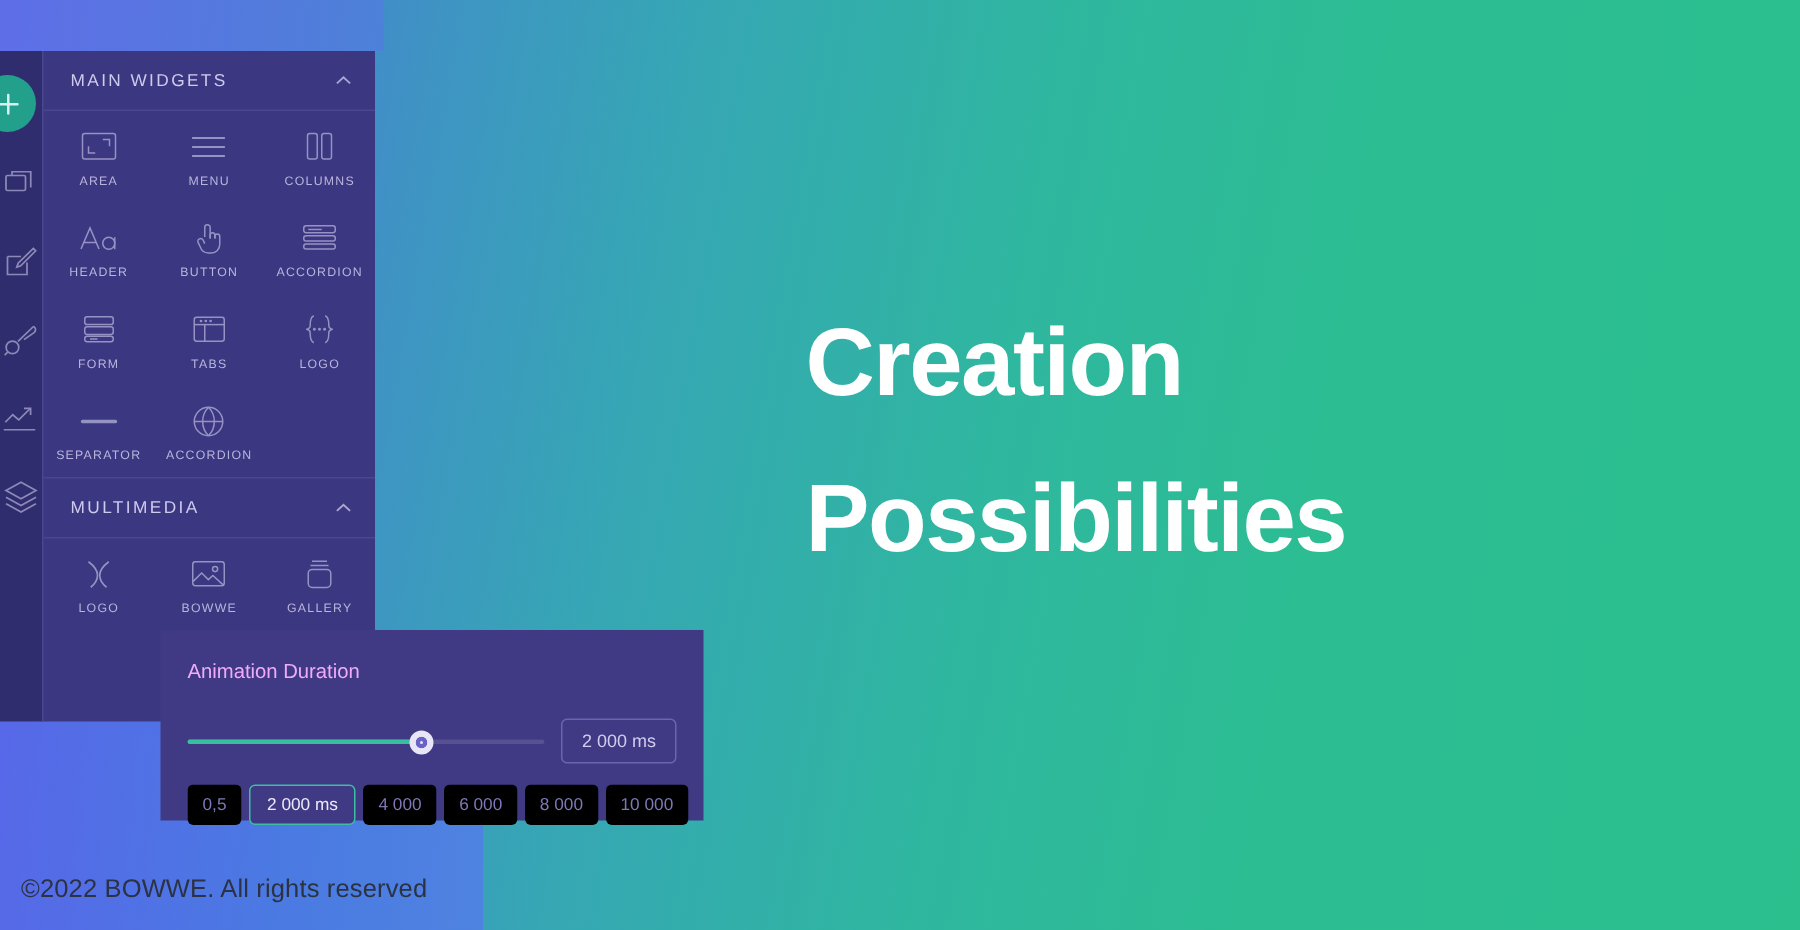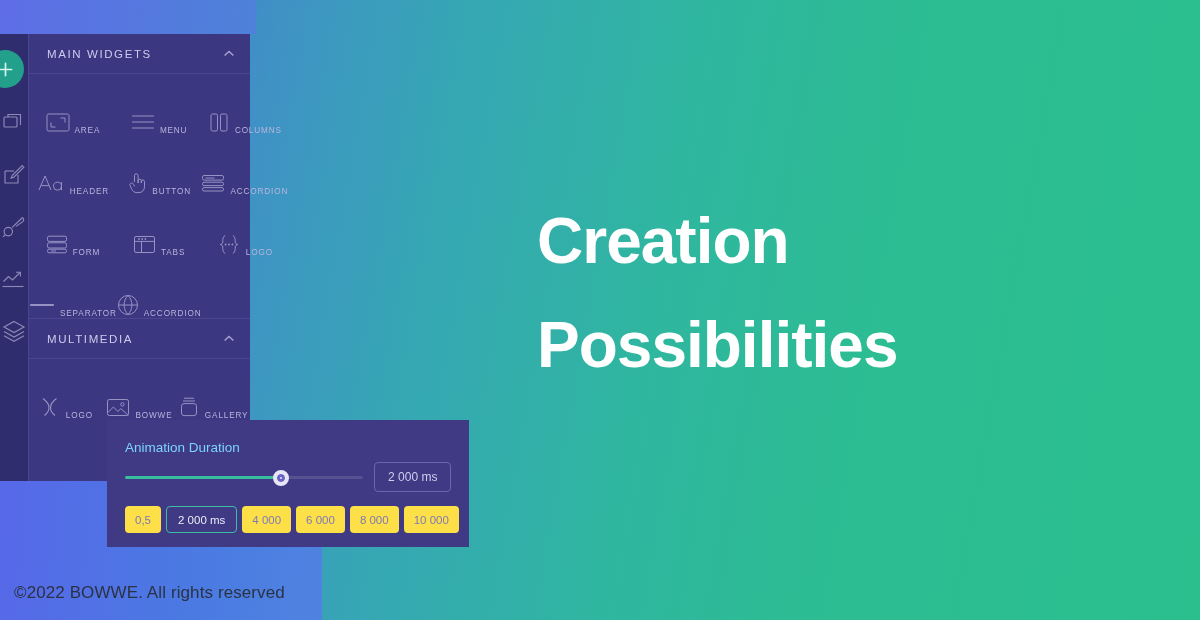--- a/index.html
+++ b/index.html
@@ -84,22 +84,22 @@
   }
   .chev { width: 14px; height: 14px; opacity: .75; }
   .chev svg { display:block; }
 
   .wgrid {
     display: grid;
     grid-template-columns: repeat(3, 1fr);
   }
   .wcell {
     height: 61px;
-    display: flex; flex-direction: row;
-    align-items: flex-end; justify-content: center;
+    display: flex; flex-direction: column;
+    align-items: center; justify-content: center;
     gap: 5px;
   }
   .wicon { height: 26px; display:flex; align-items:center; justify-content:center; opacity: .62; }
   .wicon svg { display: block; }
   .wlabel {
     font-size: 8.2px;
     letter-spacing: .85px;
     color: #b9b5dd;
     white-space: nowrap;
   }
@@ -108,22 +108,22 @@
   
   .anim {
     position: absolute;
     left: 107px; top: 420px;
     width: 362px; height: 127px;
     background: #3f3a83;
     padding: 20px 18px 0 18px;
   }
   .anim-title {
     font-size: 13.5px;
-    color: #7dd3fc;
-    margin-bottom: 7px;
+    color: #f0abfc;
+    margin-bottom: 24px;
   }
   .slider-row { display: flex; align-items: center; gap: 16px; }
   .slider {
     position: relative;
     width: 238px; height: 20px;
   }
   .track {
     position: absolute; top: 9px; left: 0;
     width: 238px; height: 2.5px;
     background: #565190;
@@ -152,21 +152,21 @@
     color: #d2cdee;
   }
   .presets {
     display: flex; gap: 5px;
     margin-top: 14px;
   }
   .preset {
     height: 27px;
     padding: 0 9px;
     border-radius: 4px;
-    background: #fde047;
+    background: #000000;
     border: 1px solid transparent;
     display: flex; align-items: center; justify-content: center;
     font-size: 11.5px;
     color: #7e78b8;
     white-space: nowrap;
   }
   .preset.active {
     background: #3f3a83;
     border-color: #3fbda4;
     color: #eceaf8;

